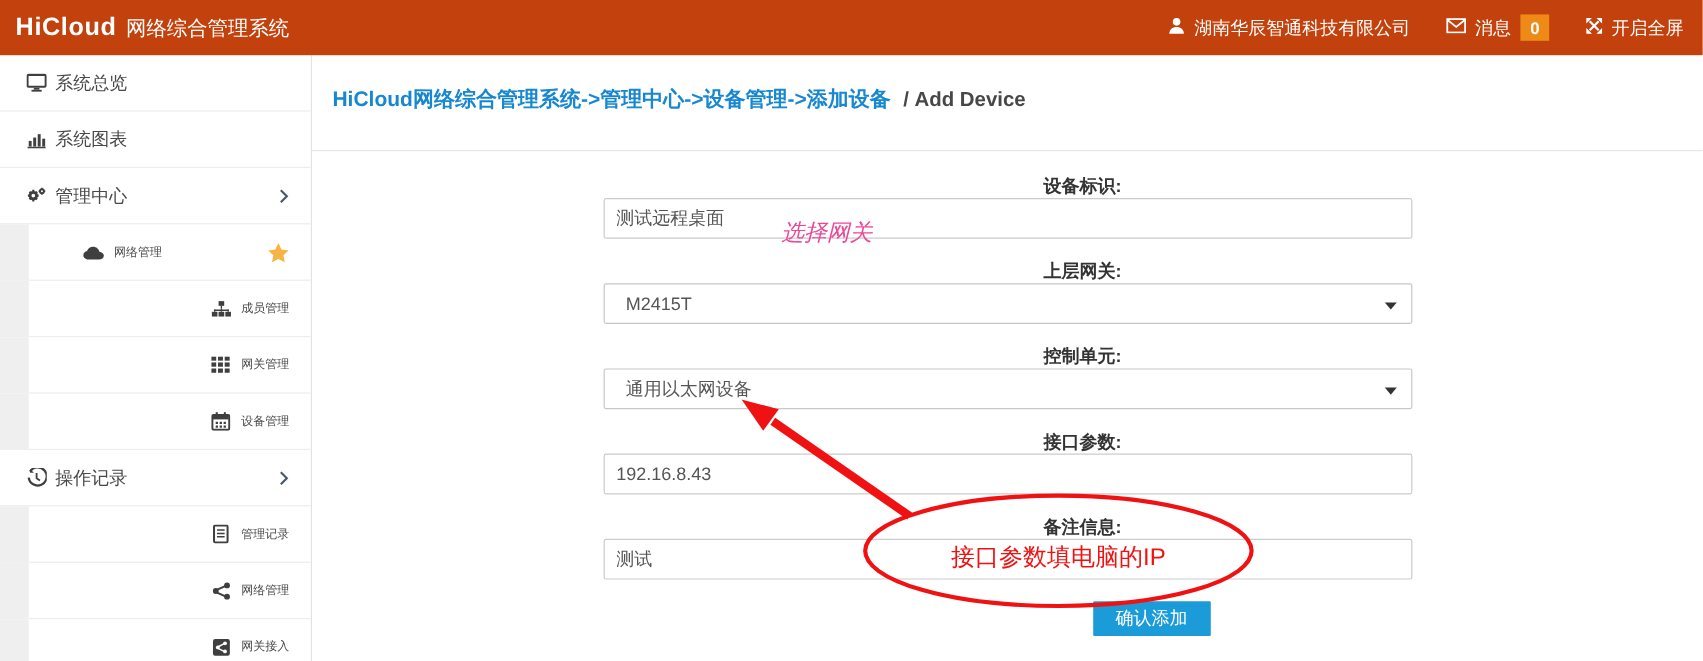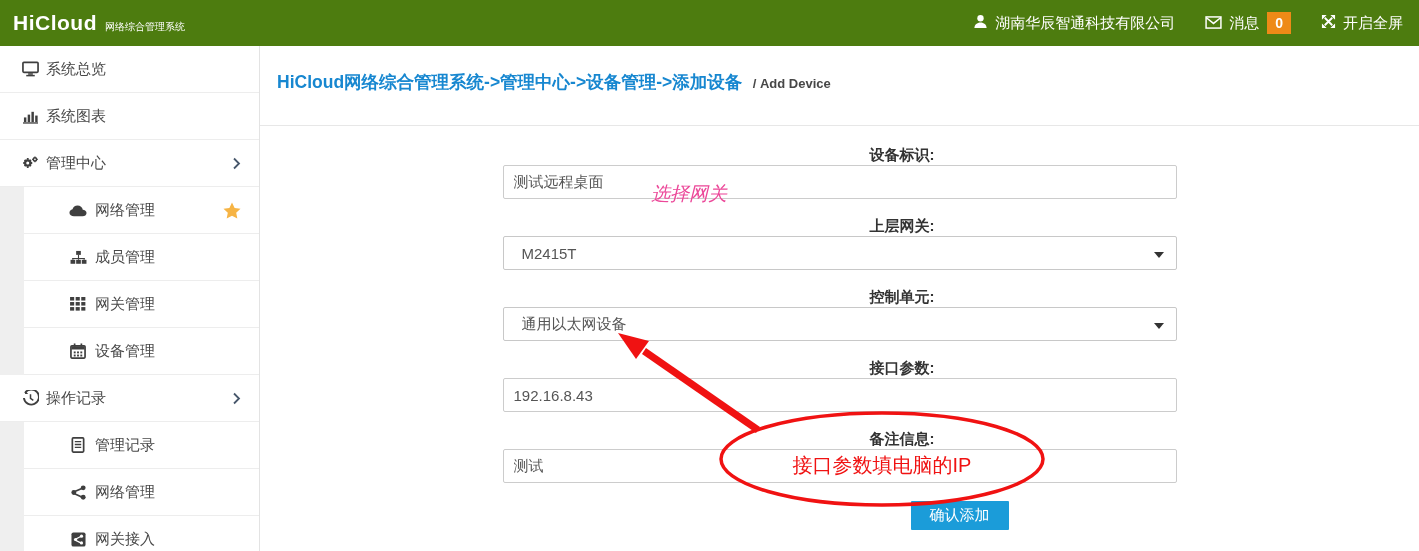--- a/index.html
+++ b/index.html
@@ -2,50 +2,50 @@
 <html><head>
 <meta charset="utf-8">
 <style>
   * { margin:0; padding:0; box-sizing:border-box; }
   html,body { width:1419px; height:551px; overflow:hidden; background:#fff;
     font-family:"Liberation Sans","DejaVu Sans",sans-serif; }
   body { position:relative; }
 
   
   .topbar { position:absolute; top:0; left:0; width:1419px; height:46px;
-    background:#4d7c0f; display:flex; align-items:center; color:#fff; z-index:3; }
+    background:#c2410c; display:flex; align-items:center; color:#fff; z-index:3; }
   .logo { padding-left:13px; display:flex; align-items:baseline; white-space:nowrap; }
   .logo-bold { font-size:21px; font-weight:bold; letter-spacing:.5px; }
-  .logo-rest { font-size:10px; margin-left:8px; }
+  .logo-rest { font-size:17px; margin-left:8px; }
   .topbar-right { margin-left:auto; display:flex; align-items:center; padding-right:16px; font-size:15px; }
   .top-item { display:flex; align-items:center; margin-left:30px; cursor:pointer; white-space:nowrap; }
   .top-item svg { margin-right:7px; }
   .badge { background:#ee8a17; color:#fff; font-size:14px; font-weight:bold;
     padding:2px 8px; margin-left:8px; line-height:18px; }
 
   
   .sidebar { position:absolute; top:46px; left:0; width:260px; bottom:0;
     background:#fff; border-right:1px solid #e3e3e3; overflow:hidden; }
   .sidebar ul { list-style:none; }
   .nav-item { display:flex; align-items:center; height:47px; padding:0 18px 0 20px;
     border-bottom:1px solid #ededed; color:#484848; font-size:15px; cursor:pointer; }
   .nav-item .ic { display:flex; width:20px; justify-content:center; margin-right:6px; color:#3f3f3f; }
   .nav-sub { display:flex; height:47px; cursor:pointer; }
   .sub-strip { width:24px; background:#efefef; }
   .sub-body { flex:1; display:flex; align-items:center; padding:0 18px 0 44px;
-    border-bottom:1px solid #ededed; color:#484848; font-size:15px; }
+    border-bottom:1px solid #ededed; color:#484848; font-size:10px;justify-content:flex-end; }
   .sub-body .ic { display:flex; width:20px; justify-content:center; margin-right:7px; color:#3f3f3f; }
   .chev { margin-left:auto; color:#47576b; display:flex; }
   .star { margin-left:auto; color:#f6b445; display:flex; }
 
   
   .main { position:absolute; top:46px; left:260px; right:0; bottom:0; background:#fff; }
   .crumb-wrap { height:80px; padding:24px 0 0 17px; border-bottom:1px solid #e7e7e7; white-space:nowrap; }
   .crumb-path { color:#1787d0; font-size:17.5px; font-weight:bold; }
-  .crumb-suffix { color:#474747; font-size:13px; font-weight:bold; margin-left:6px; }
+  .crumb-suffix { color:#474747; font-size:17px; font-weight:bold; margin-left:6px; }
 
   .form { margin:20px 0 0 0; }
   .frow { display:flex; align-items:center; margin-bottom:18px;flex-direction:column; }
   .frow .flabel { width:240px; text-align:right; padding-right:25px;
     font-weight:bold; font-size:15px; color:#333; white-space:nowrap; }
   .control { width:674px; height:34px; }
   .tinput { width:100%; height:34px; border:1px solid #ccc; border-radius:2px;
     padding:0 10px; font-size:15px; color:#555; outline:none;
     font-family:"Liberation Sans","DejaVu Sans",sans-serif; }
   .tselect { width:100%; height:34px; border:1px solid #c8c8c8; border-radius:2px;

